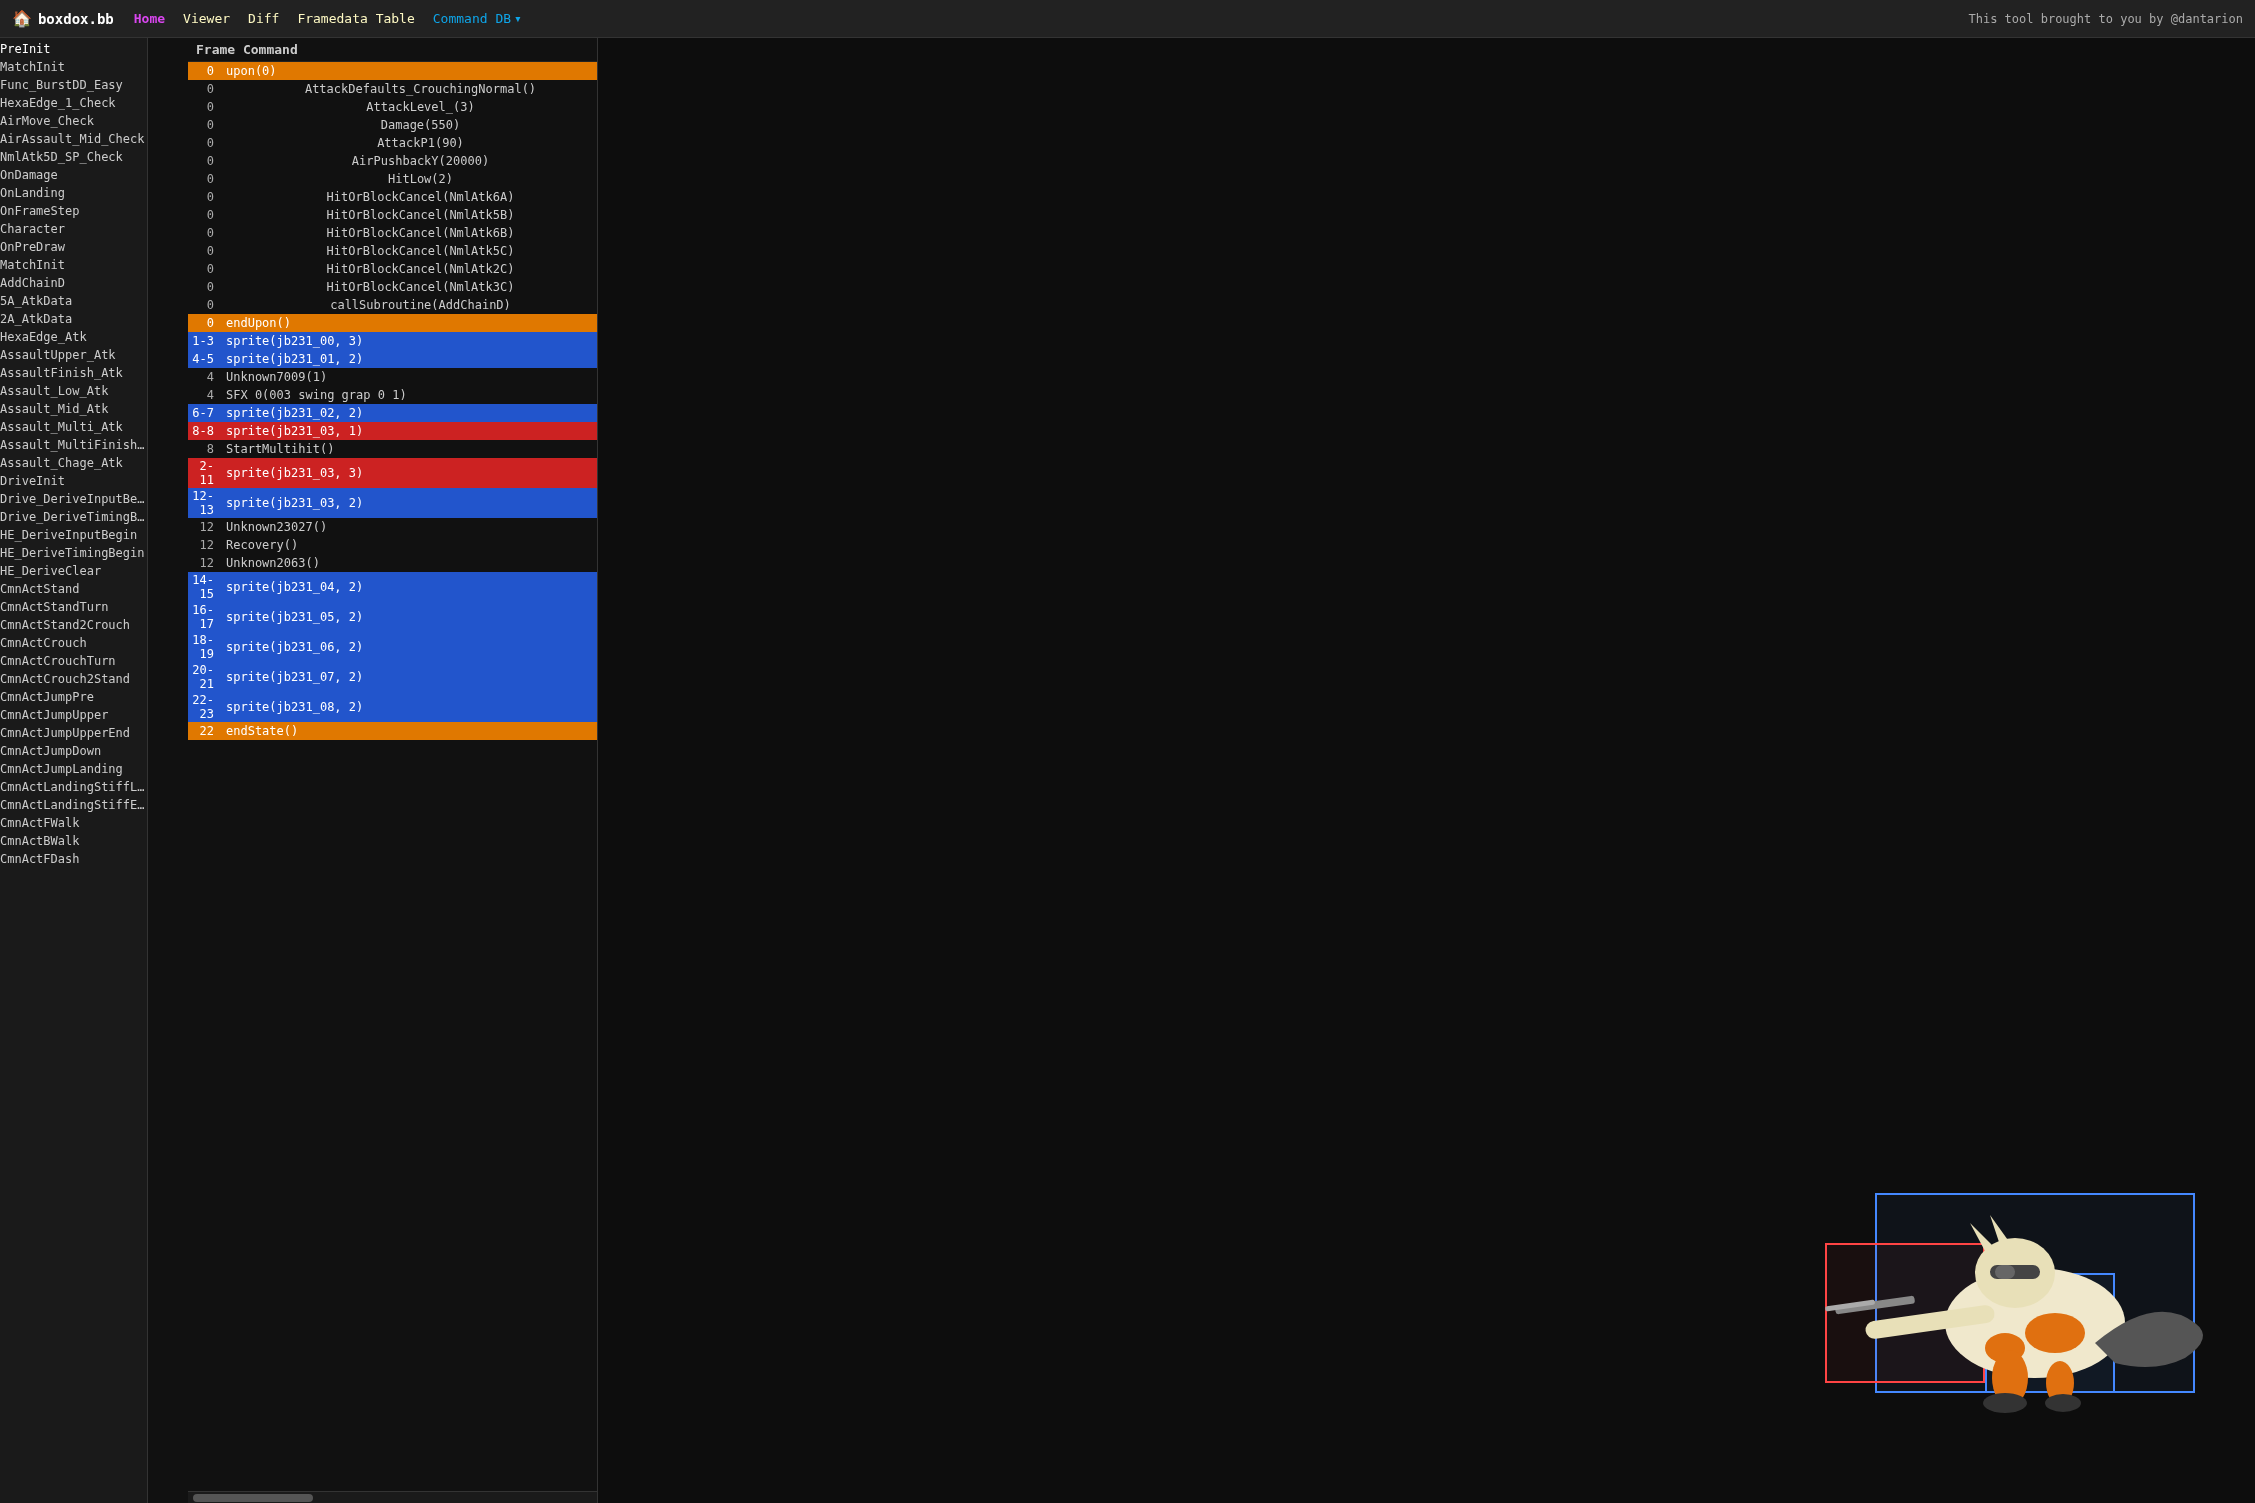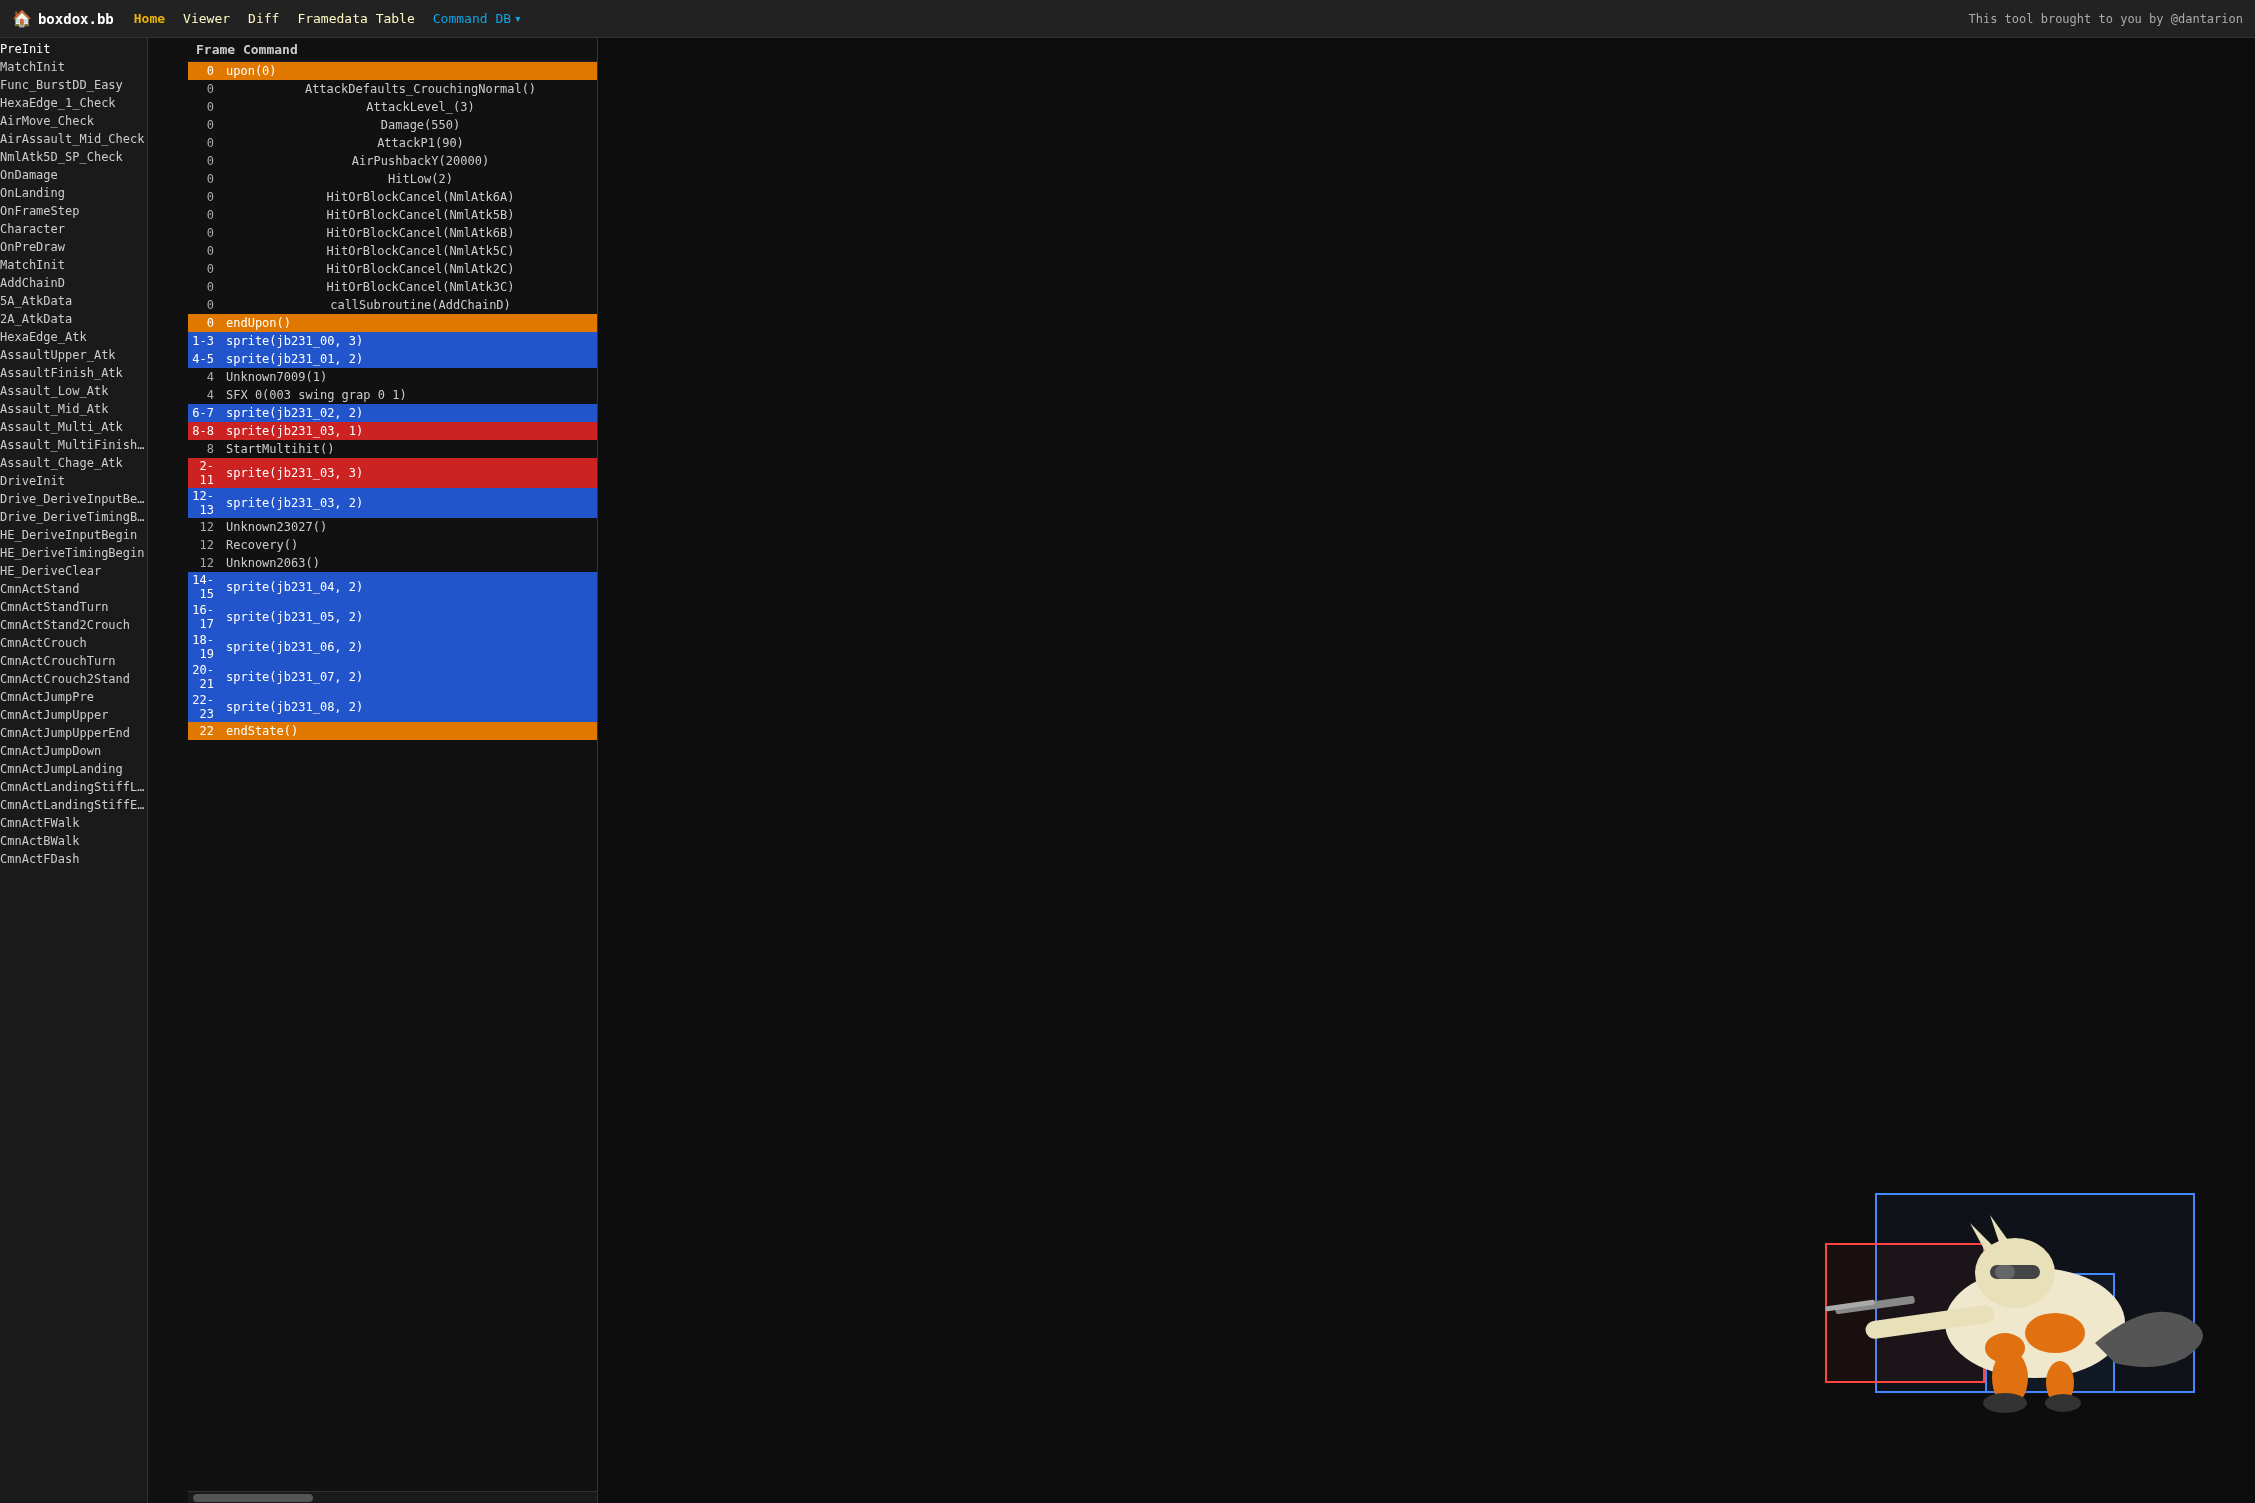--- a/index.html
+++ b/index.html
@@ -15,21 +15,21 @@
       gap: 20px;
       border-bottom: 1px solid #333;
     }
     #topnav .brand {
       display: flex; align-items: center; gap: 6px;
       color: #fff; font-size: 14px; font-weight: bold;
     }
     #topnav .brand .house { font-size: 16px; }
     #topnav .nav-links { display: flex; gap: 18px; font-size: 13px; }
     #topnav .nav-links a { color: #fef9c3; text-decoration: none; cursor: pointer; }
-    #topnav .nav-links a.active { color: #eab308; font-weight: bold; }
+    #topnav .nav-links a.active { color: #d946ef; font-weight: bold; }
     #topnav .nav-links .dropdown { display: flex; align-items: center; gap: 3px; cursor: pointer; color: #0ea5e9; }
     #topnav .credit { margin-left: auto; color: #aaa; font-size: 12px; }
 
     
     #main-layout {
       display: flex;
       height: calc(100vh - 38px);
     }
 
     

